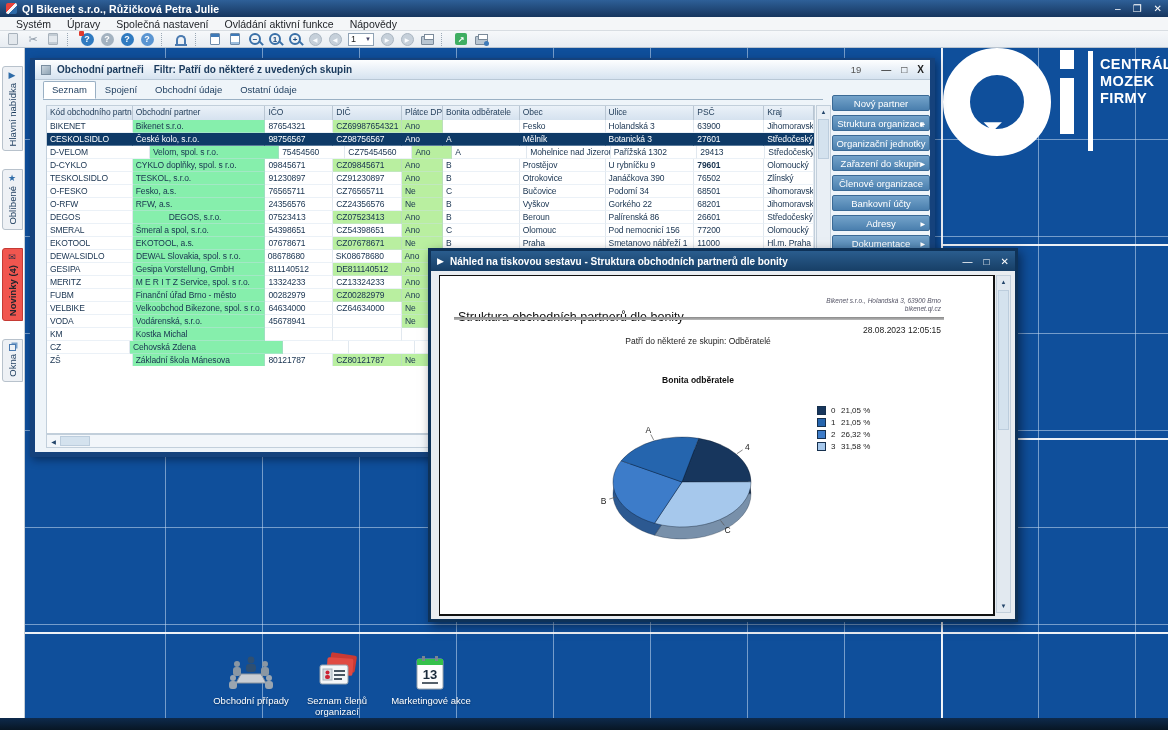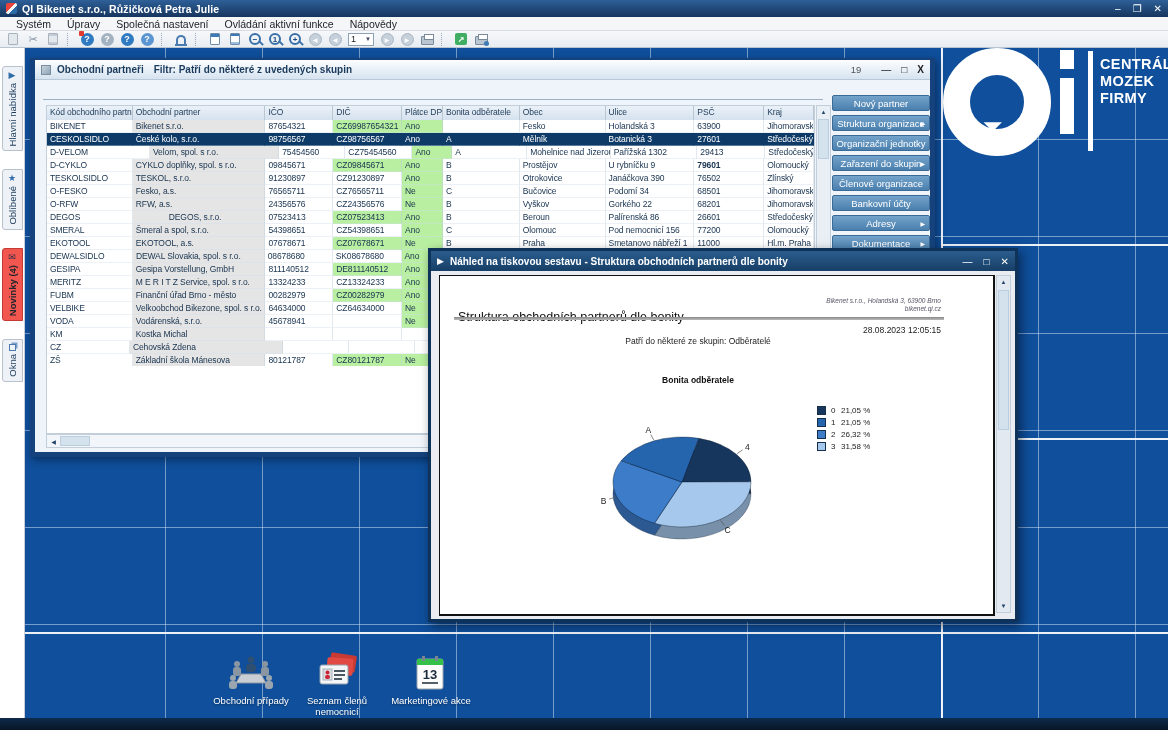--- a/index.html
+++ b/index.html
@@ -120,21 +120,21 @@
   .tbl { position:absolute; left:11px; top:45px; width:769px; background:#fff;
     border:1px solid #c2cfdb; border-bottom:0; }
   .thead { display:flex; height:14px; background:linear-gradient(#eaf1f8,#d5e2ef); }
   .th { font-size:8.5px; letter-spacing:-0.1px; color:#27425e; padding:1px 0 0 3px;
     border-right:1px solid #b9c6d3; overflow:hidden; white-space:nowrap; }
   .trow { display:flex; height:13px; }
   .td { font-size:8.5px; letter-spacing:-0.1px; color:#17324f; padding:1px 0 0 3px;
     border-right:1px solid rgba(190,205,220,.45); border-bottom:1px solid rgba(205,220,233,.4);
     overflow:hidden; white-space:nowrap; }
   .td.green { background:#b9efa0; }
-  .td.green2 { background:#e5e5e5; }
+  .td.green2 { background:#86efac; }
   .trow.sel .td { background:#0e3a67 !important; color:#fff; border-right-color:#0e3a67; }
   .tblank { position:absolute; left:11px; width:769px; background:#fff; border:1px solid #c2cfdb; border-top:0; }
 
   .vscroll { position:absolute; left:781px; top:45px; width:15px; background:#e9eff5;
     border:1px solid #c2cfdb; display:flex; flex-direction:column; align-items:center; }
   .hscroll { position:absolute; left:11px; top:374px; width:785px; height:14px; background:#f2f6fa;
     border:1px solid #c2cfdb; display:flex; align-items:center; }
   .sarrow { font-size:6px; color:#23456a; width:13px; height:12px; display:flex;
     align-items:center; justify-content:center; }
   .sthumb { background:#d4e2ee; border:1px solid #bccddd; }
@@ -329,21 +329,21 @@
             <rect x="13" y="6" width="26" height="17" rx="2" fill="#e04a42" transform="rotate(4 26 14)"></rect>
             <rect x="6" y="13" width="28" height="19" rx="2" fill="#f4f6f8" stroke="#95a2ae"></rect>
             <rect x="9" y="17" width="9" height="11" fill="#d8dde2" stroke="#a8b2bc"></rect>
             <circle cx="13.5" cy="20.5" r="2" fill="#c23"></circle>
             <rect x="11" y="23" width="5" height="4" rx="2" fill="#c23"></rect>
             <rect x="20" y="18" width="11" height="2" fill="#4a5662"></rect>
             <rect x="20" y="22" width="11" height="2" fill="#4a5662"></rect>
             <rect x="20" y="26" width="8" height="2" fill="#4a5662"></rect>
           </svg>
         </div>
-        <div class="dlabel">Seznam členů nemocnicí</div>
+        <div class="dlabel">Seznam členů organizací</div>
       </div>
       <div class="dicon" style="left: 356px; top: 602px;">
         <div class="art">
           <svg width="40" height="40">
             <rect x="6" y="7" width="26" height="30" rx="2" fill="#fdfdfd" stroke="#9aa5af"></rect>
             <rect x="6" y="7" width="26" height="6" fill="#35c04a"></rect>
             <rect x="11" y="4" width="3" height="5" fill="#7a858f"></rect>
             <rect x="24" y="4" width="3" height="5" fill="#7a858f"></rect>
             <text x="19" y="27" font-size="13" font-weight="bold" fill="#1a2a3a" text-anchor="middle" font-family="Liberation Sans">13</text>
             <rect x="11" y="30" width="16" height="2" fill="#55606a"></rect>
@@ -358,20 +358,26 @@
 <div class="pwin">
   <div class="ptitle">
     <div class="picon"></div>
     <span class="pt1">Obchodní partneři</span>
     <span class="pt2">Filtr: Patří do některé z uvedených skupin</span>
     <span class="pid">19</span>
     <span class="pwb">—</span>
     <span class="pwb">□</span>
     <span class="pwb" style="font-weight:bold">X</span>
   </div>
+  <div class="ptabs" id="ptabs">
+      <div class="ptab active">Seznam</div>
+      <div class="ptab">Spojení</div>
+      <div class="ptab">Obchodní údaje</div>
+      <div class="ptab">Ostatní údaje</div>
+    </div>
   <div class="ptabline"></div>
 
   <div class="tbl" id="tbl">
       <div class="thead">
         <div class="th" style="width: 86px;">Kód obchodního partnera</div>
         <div class="th" style="width: 133px;">Obchodní partner</div>
         <div class="th" style="width: 68px;">IČO</div>
         <div class="th" style="width: 69px;">DIČ</div>
         <div class="th" style="width: 41px;">Plátce DPH</div>
         <div class="th" style="width: 77px;">Bonita odběratele</div>

